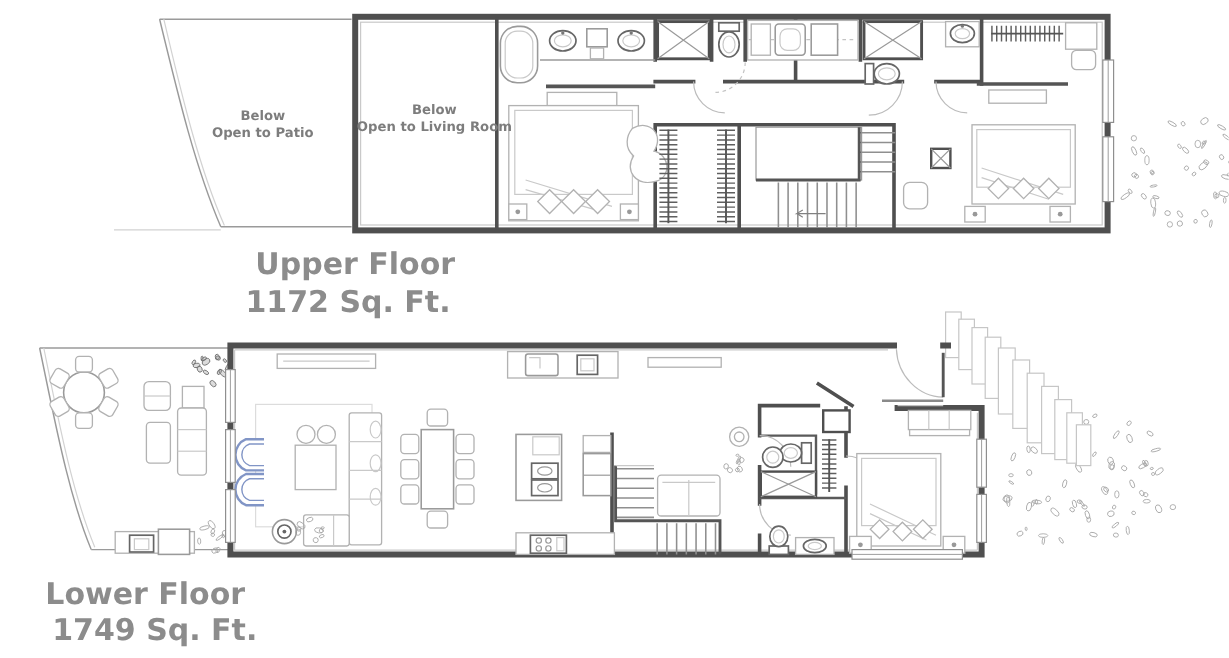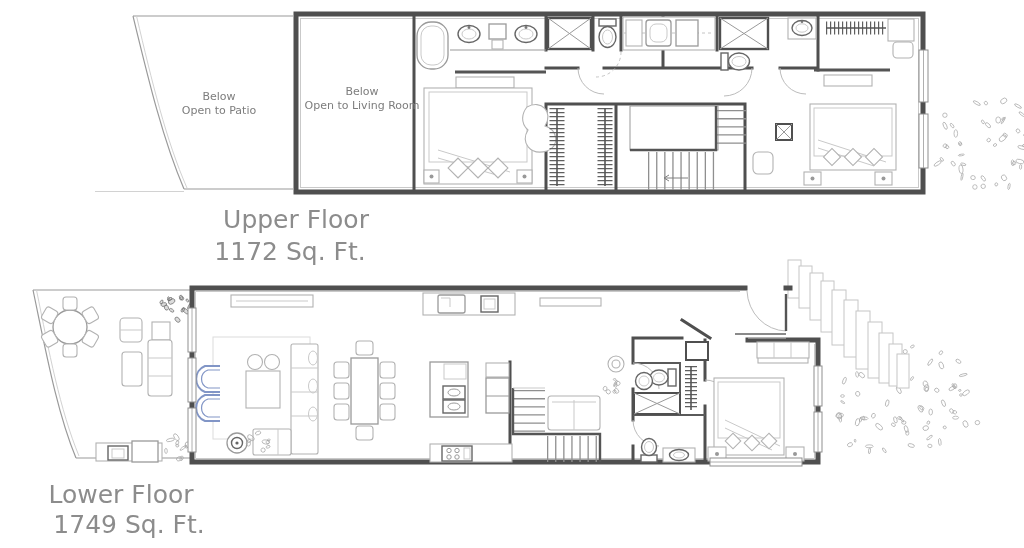--- a/index.html
+++ b/index.html
@@ -1,17 +1,17 @@
 <!DOCTYPE html>
 <html><head>
 <meta charset="utf-8">
 <style>
   html,body{margin:0;padding:0;background:#ffffff;}
   .stage{position:relative;width:1024px;height:548px;background:#fff;overflow:hidden;
-         font-family:"DejaVu Sans","Liberation Sans",sans-serif;}
+         font-family:"DejaVu Sans","Liberation Sans",sans-serif;font-weight:bold;}
   svg{display:block}
   
   .wall-ext{stroke:#4f4f4f;stroke-width:5;fill:none;stroke-linecap:square}
   .wall-fill{stroke:#4f4f4f;stroke-width:5;fill:#ffffff}
   .wall-int{stroke:#4f4f4f;stroke-width:3;fill:none;stroke-linecap:square}
   .wall-int2{stroke:#5a5a5a;stroke-width:2;fill:none}
   .wall-inner-line{stroke:#c9c9c9;stroke-width:1;fill:none}
   .wall-dark-bar{stroke:#555555;stroke-width:3;fill:none}
   
   .furn{stroke:#9a9a9a;stroke-width:1.3;fill:#ffffff}

